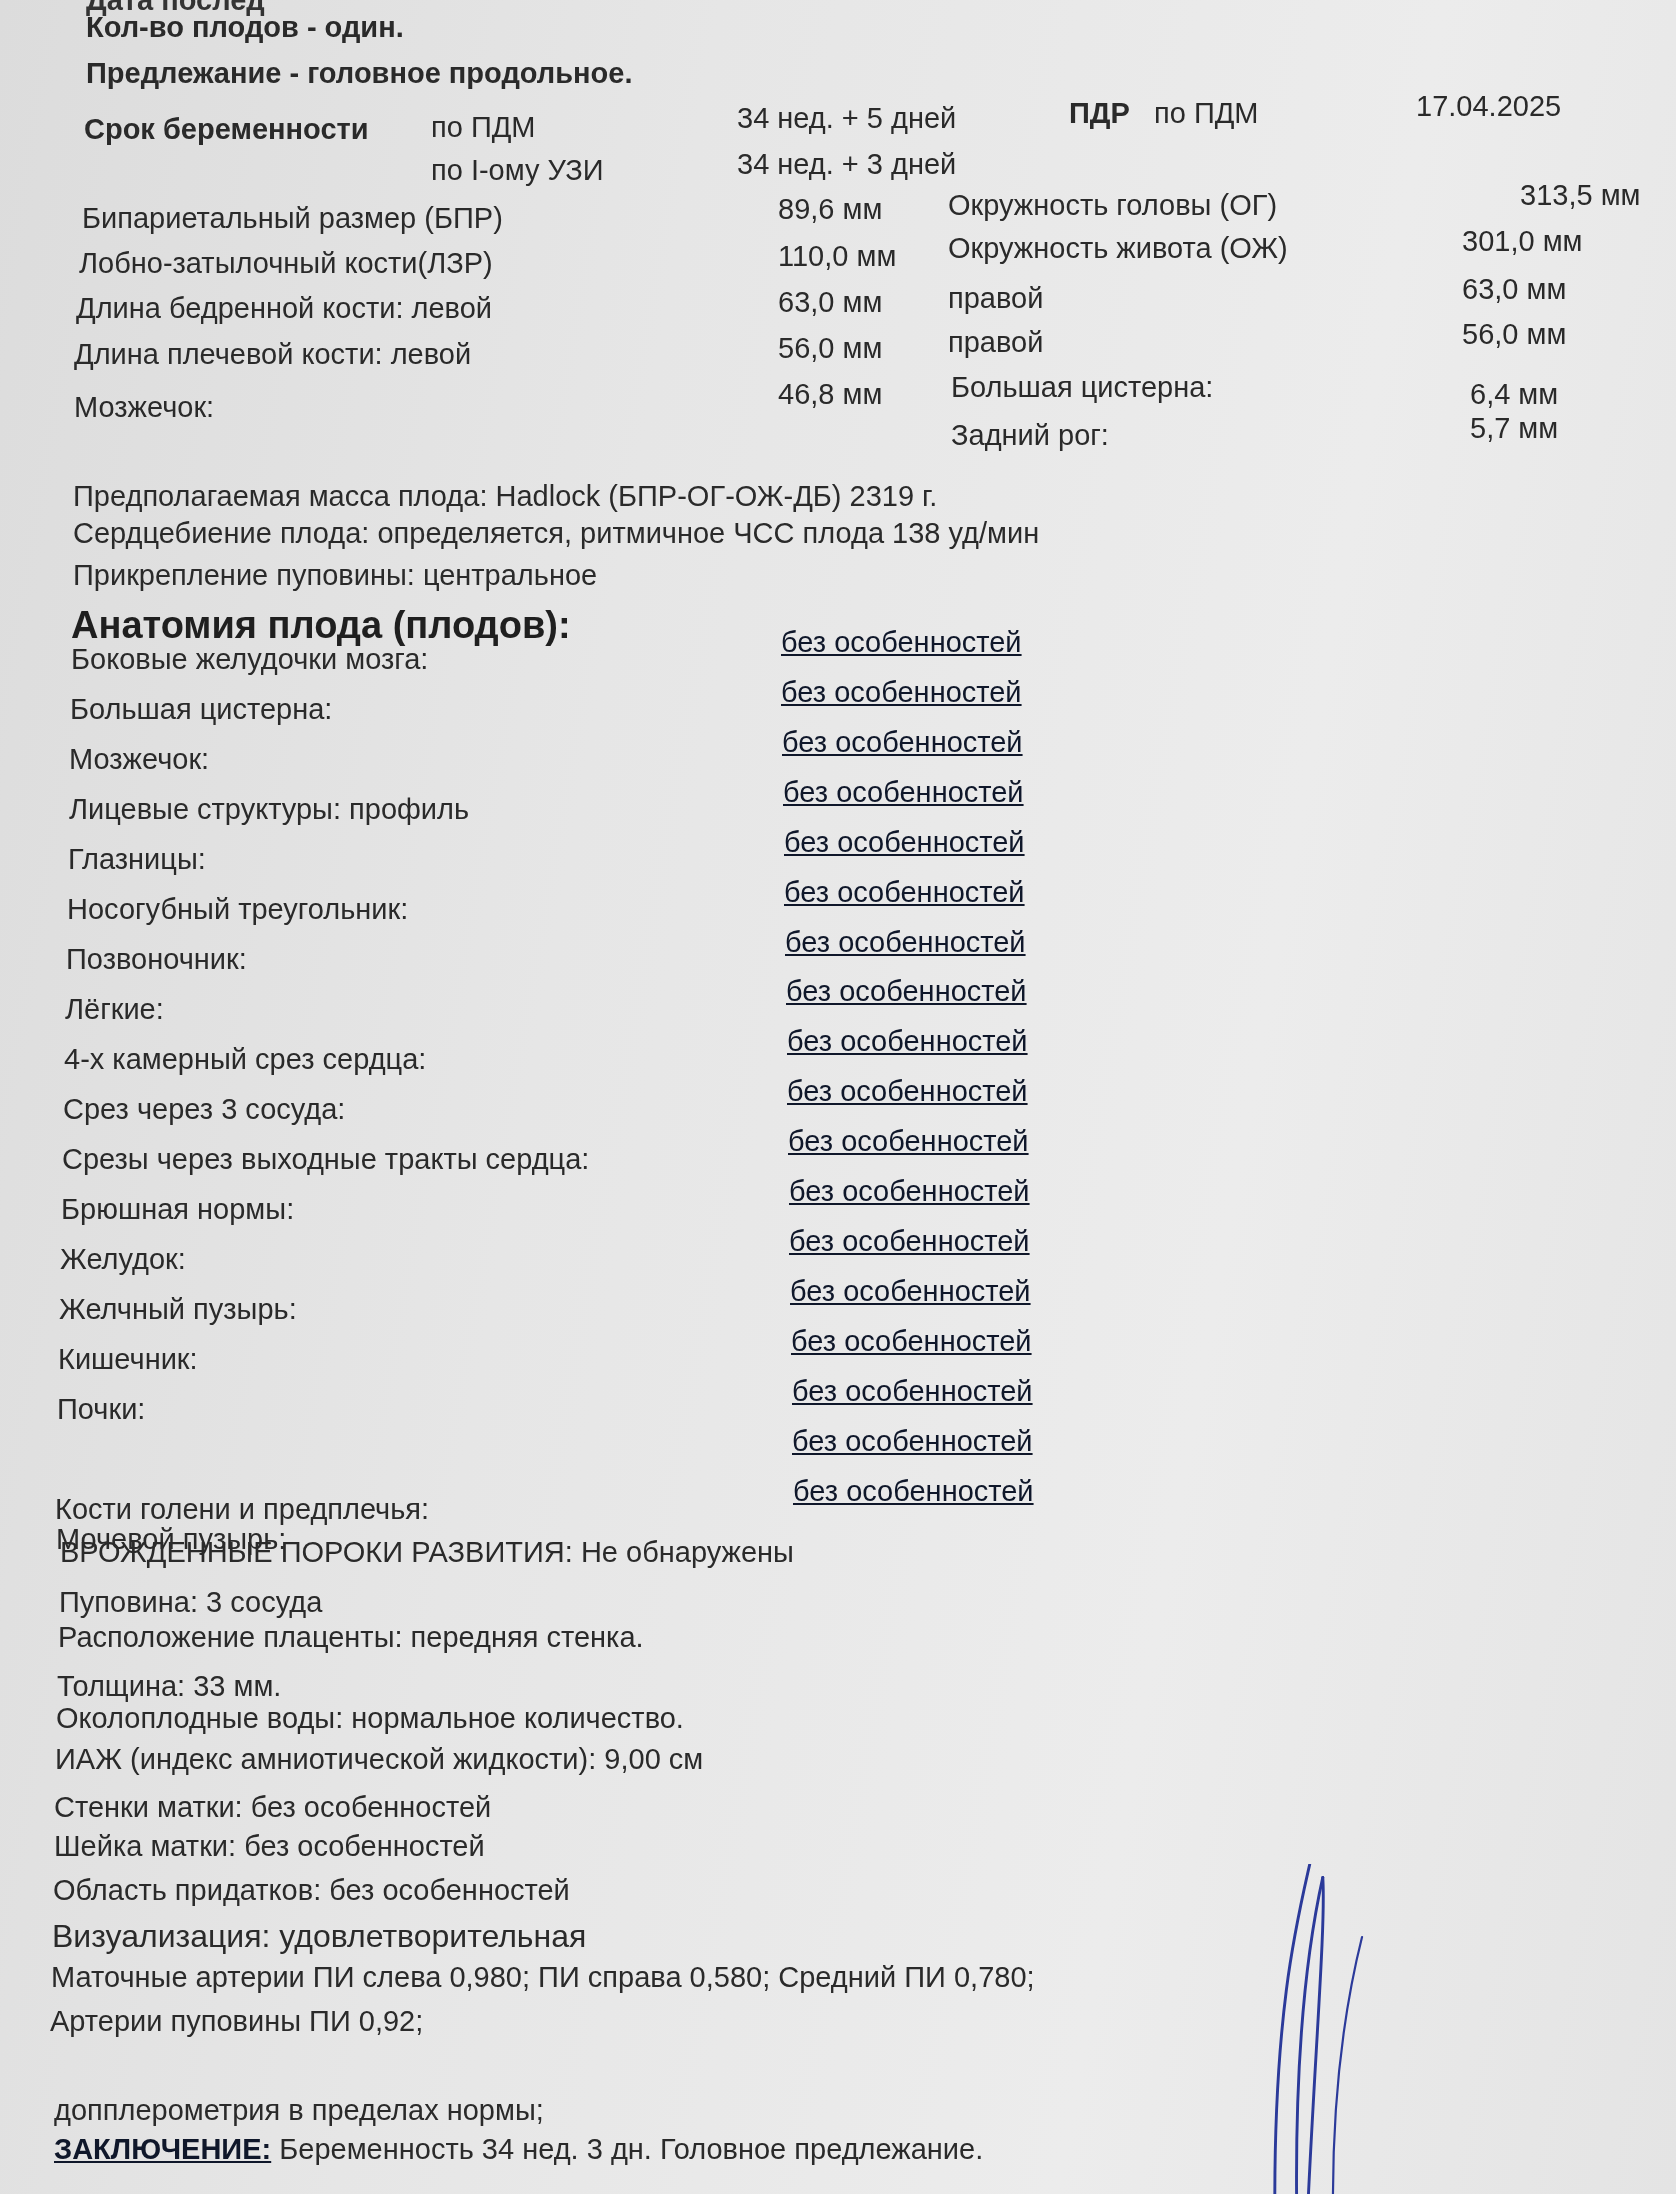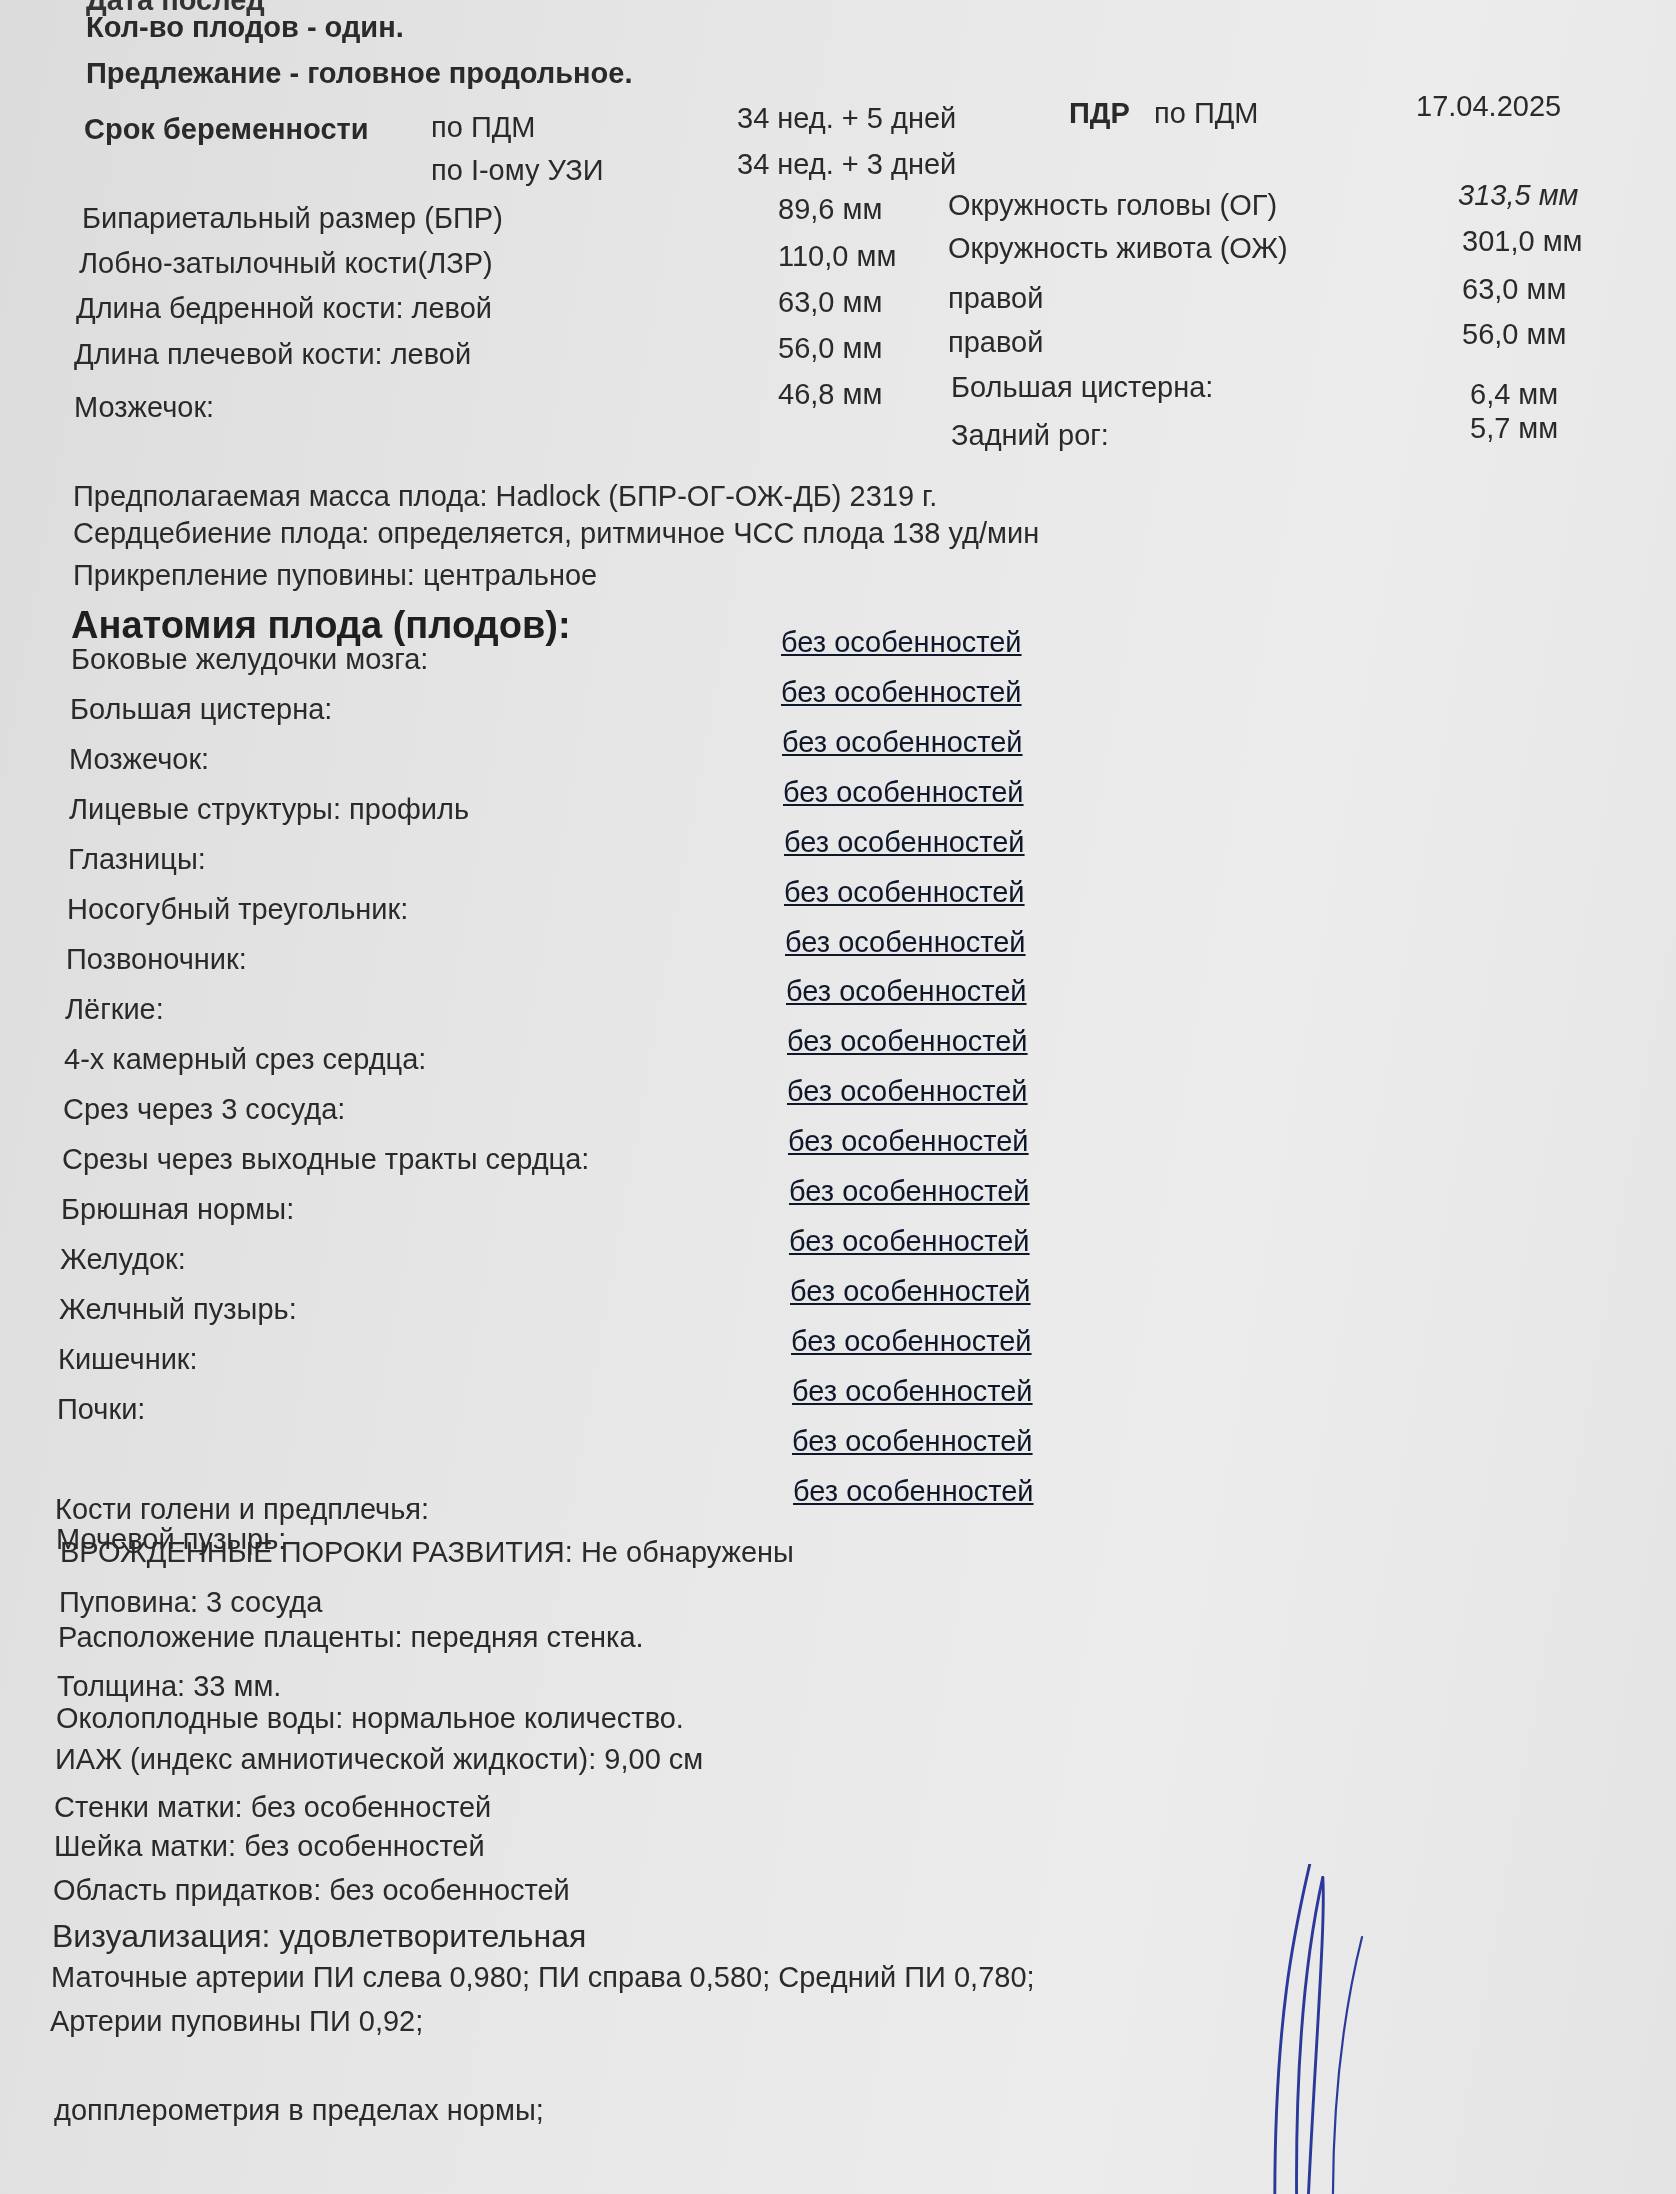--- a/index.html
+++ b/index.html
@@ -41,21 +41,21 @@
   <div class="t" style="left:79px;top:249px;">Лобно-затылочный кости(ЛЗР)</div>
   <div class="t" style="left:778px;top:242px;">110,0 мм</div>
   <div class="t" style="left:76px;top:294px;">Длина бедренной кости: левой</div>
   <div class="t" style="left:778px;top:288px;">63,0 мм</div>
   <div class="t" style="left:74px;top:340px;">Длина плечевой кости: левой</div>
   <div class="t" style="left:778px;top:334px;">56,0 мм</div>
   <div class="t" style="left:74px;top:393px;">Мозжечок:</div>
   <div class="t" style="left:778px;top:380px;">46,8 мм</div>
 
   <div class="t" style="left:948px;top:191px;">Окружность головы (ОГ)</div>
-  <div class="t" style="left:1458px;top:181px;font-style:italic;">313,5 мм</div>
+  <div class="t" style="left:1520px;top:181px;">313,5 мм</div>
   <div class="t" style="left:948px;top:234px;">Окружность живота (ОЖ)</div>
   <div class="t" style="left:1462px;top:227px;">301,0 мм</div>
   <div class="t" style="left:948px;top:284px;">правой</div>
   <div class="t" style="left:1462px;top:275px;">63,0 мм</div>
   <div class="t" style="left:948px;top:328px;">правой</div>
   <div class="t" style="left:1462px;top:320px;">56,0 мм</div>
   <div class="t" style="left:951px;top:373px;">Большая цистерна:</div>
   <div class="t" style="left:1470px;top:380px;">6,4 мм</div>
   <div class="t" style="left:951px;top:421px;">Задний рог:</div>
   <div class="t" style="left:1470px;top:414px;">5,7 мм</div>
@@ -113,20 +113,23 @@
       <div class="t" style="left: 55px; top: 1745px;">ИАЖ (индекс амниотической жидкости):  9,00 см</div>
       <div class="t" style="left: 54px; top: 1793px;">Стенки матки: без особенностей</div>
       <div class="t" style="left: 54px; top: 1832px;">Шейка матки: без особенностей</div>
       <div class="t" style="left: 53px; top: 1876px;">Область придатков: без особенностей</div>
       <div class="t" style="font-size: 32px; left: 52px; top: 1920px;">Визуализация: удовлетворительная</div>
       <div class="t" style="left: 51px; top: 1963px;">Маточные артерии   ПИ слева 0,980;    ПИ справа 0,580;    Средний ПИ 0,780;</div>
       <div class="t" style="left: 50px; top: 2007px;">Артерии пуповины  ПИ 0,92;</div>
     </div>
 
   <div class="t" style="left:54px;top:2096px;">допплерометрия в пределах нормы;</div>
+  <div class="t" style="left:54px;top:2135px;">
+    <span class="b dark">ЗАКЛЮЧЕНИЕ:</span><span> Беременность 34 нед. 3 дн. Головное предлежание.</span>
+  </div>
 
   <svg class="sig" viewBox="0 0 260 460" fill="none" stroke="#2b3a9a" stroke-width="4" stroke-linecap="round">
     <path d="M78 0 C 60 80, 30 200, 30 460"></path>
     <path d="M96 18 C 80 90, 58 220, 60 460"></path>
     <path d="M96 18 C 100 80, 86 250, 76 460"></path>
     <path d="M150 100 C 130 180, 110 300, 110 460" stroke-width="3"></path>
   </svg>
 </div>
 
 

